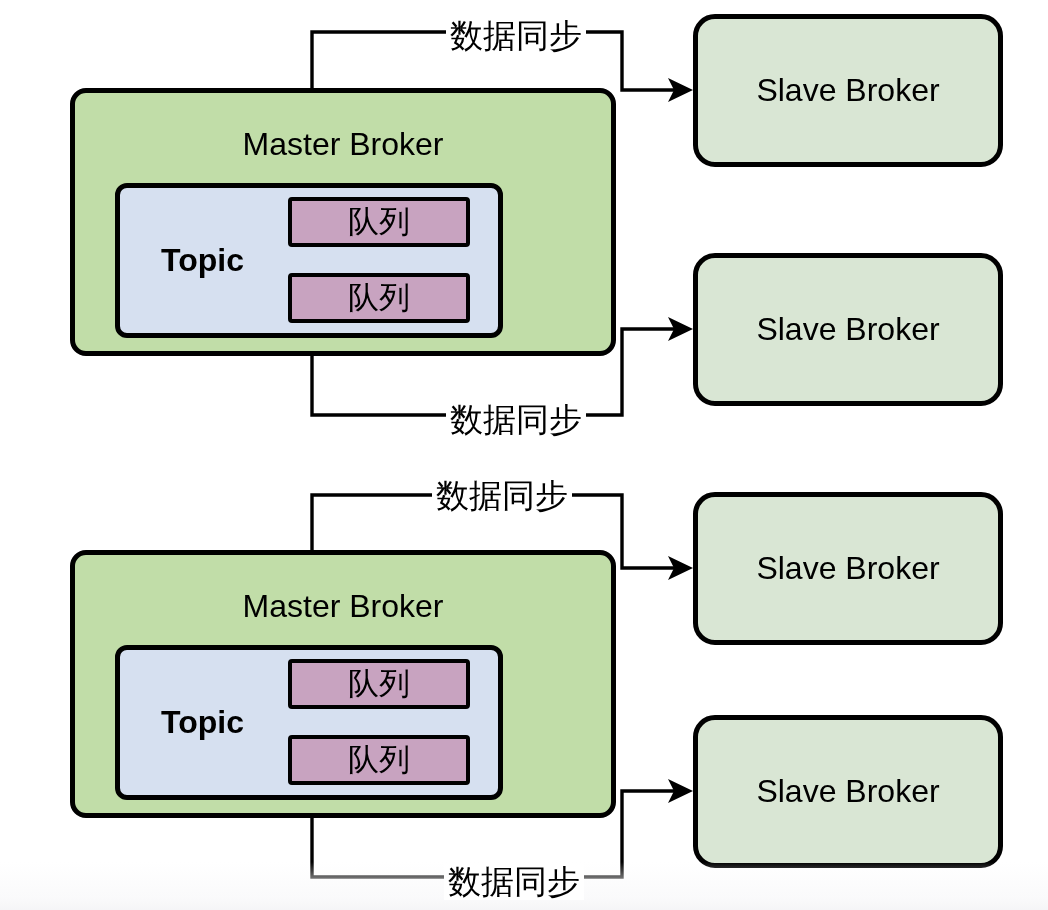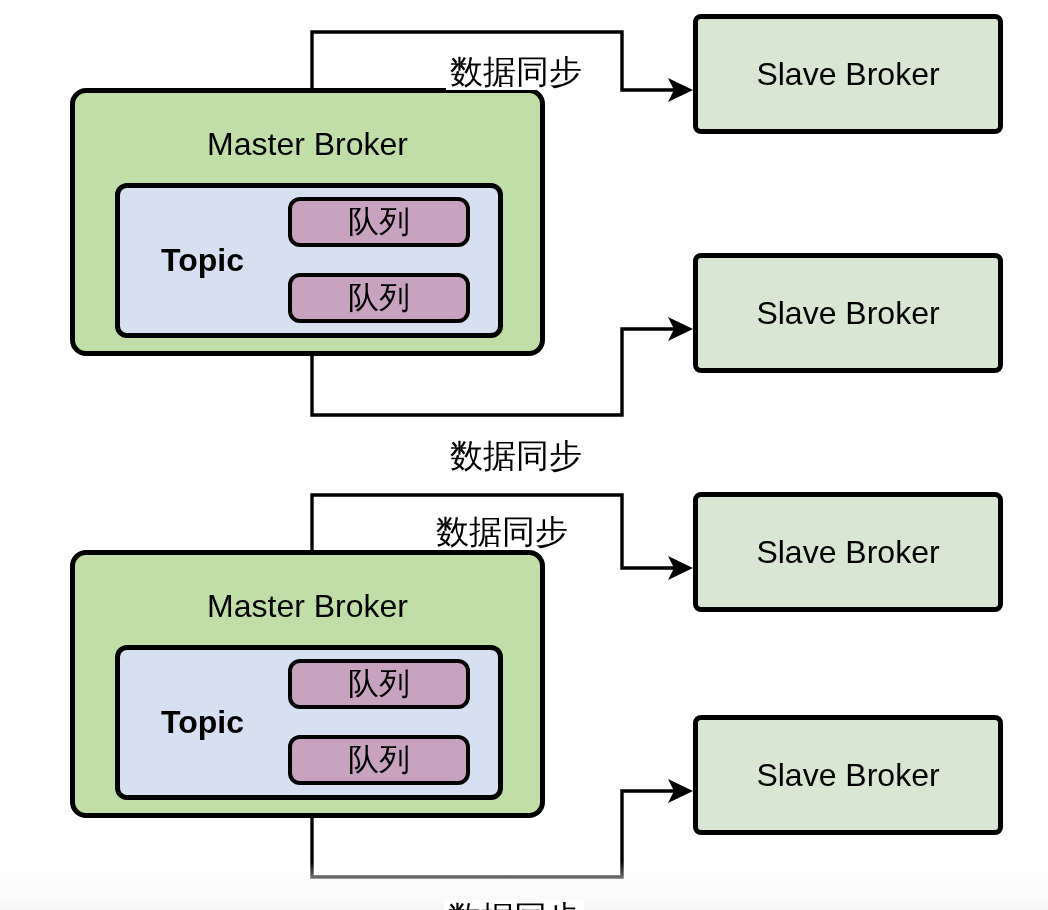--- a/index.html
+++ b/index.html
@@ -33,21 +33,21 @@
     stroke-width: 3.4;
   }
   .wires polygon {
     fill: var(--line-color);
     stroke: none;
   }
 
   .master {
     position: absolute;
     left: 70px;
-    width: 475px;
+    width: 546px;
     height: 268px;
     background: var(--master-fill);
     border: 5px solid var(--line-color);
     border-radius: 16px;
   }
   .master-title {
     position: absolute;
     left: 0; right: 0;
     top: 32px;
     text-align: center;
@@ -74,53 +74,52 @@
     font-size: 32px;
     font-weight: bold;
   }
   .queue {
     position: absolute;
     left: 168px;
     width: 182px;
     height: 50px;
     background: var(--queue-fill);
     border: 4px solid var(--line-color);
-    border-radius: 12px;
+    border-radius: 4px;
     display: flex;
     align-items: center;
     justify-content: center;
     font-size: 31px;
   }
   .queue.q1 { top: 9px; }
   .queue.q2 { top: 85px; }
 
   .slave {
     position: absolute;
     left: 693px;
     width: 310px;
-    height: 120px;
+    height: 153px;
     background: var(--slave-fill);
     border: 5px solid var(--line-color);
-    border-radius: 8px;
+    border-radius: 22px;
     display: flex;
     align-items: center;
     justify-content: center;
     font-size: 32px;
   }
 
   .sync-label {
     position: absolute;
     transform: translate(-50%, -50%);
     background: var(--label-bg);
     padding: 0 4px;
     font-size: 33px;
     line-height: 36px;
     white-space: nowrap;
     z-index: 3;
-    margin-top: 36px;
   }
 
   .footer-strip {
     position: absolute;
     left: 0; right: 0; bottom: 0;
     height: 48px;
     background: linear-gradient(to bottom, rgba(246,246,248,0) 0%, #fafafb 75%, #f5f5f7 100%);
     pointer-events: none;
   }
 </style>

